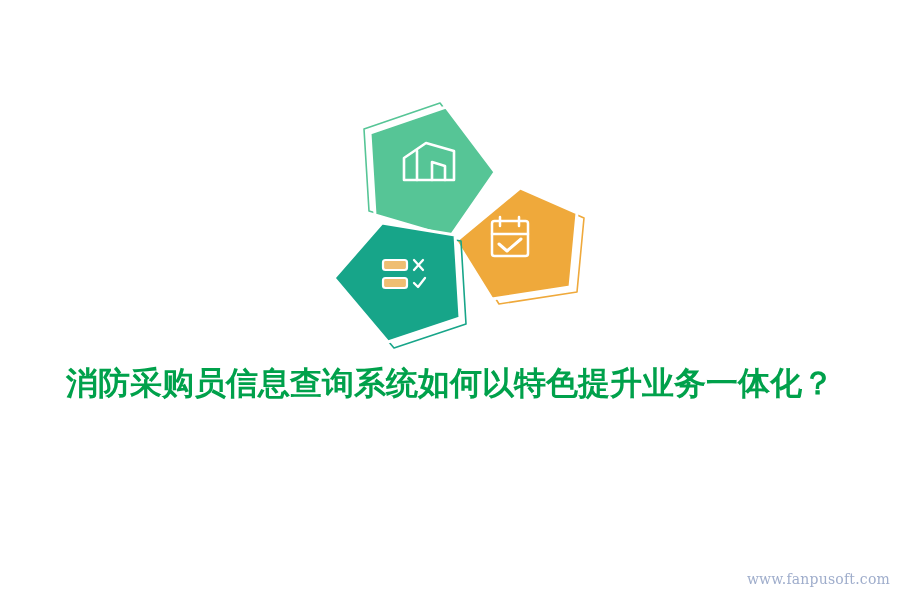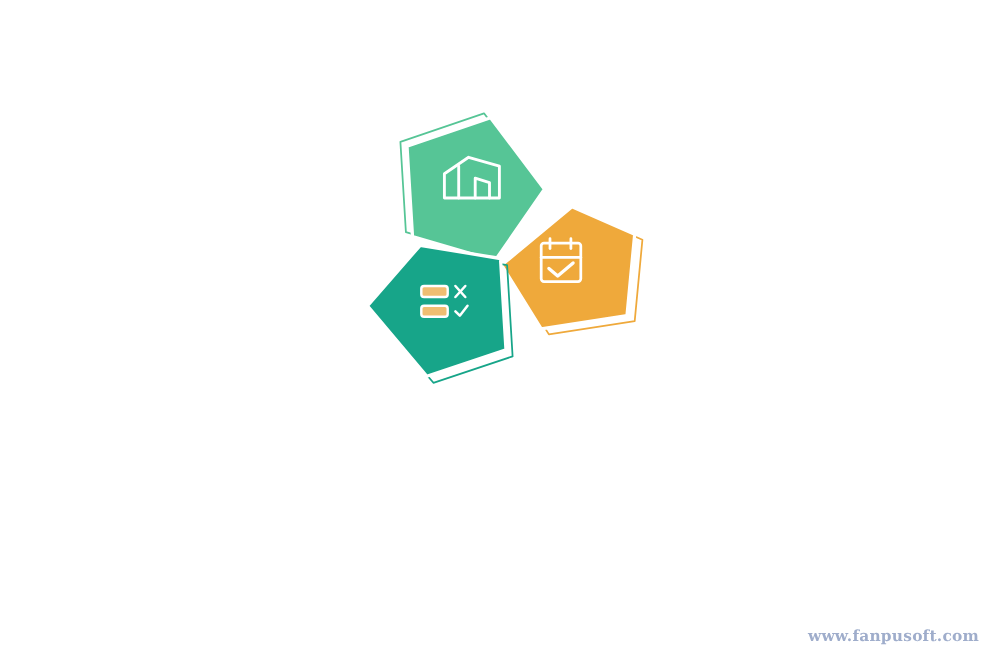--- a/index.html
+++ b/index.html
@@ -76,21 +76,21 @@
     font-family: "DejaVu Sans", "Liberation Sans", sans-serif;
     font-size: 25px;
     font-weight: 700;
     color: #8b9ec4;
     line-height: 1;
     letter-spacing: 1px;
   }
   .wm-url {
     font-family: "DejaVu Serif", "Liberation Serif", serif;
     font-size: 14px;
-    font-weight: 700;
+    font-weight: 400;
     color: #9aa9c9;
     line-height: 1;
     margin-top: 3px;
     letter-spacing: 0.2px;
   }
 </style>
 </head>
 <body>
 
 <div id="canvas">
@@ -144,18 +144,19 @@
             <path d="M103,170 L94,180"></path>
 
             <path d="M94,193 L98,197 L105,188"></path>
           </g>
         </g>
       </g>
 
     </svg>
   </div>
 
+  <div class="headline">消防采购员信息查询系统如何以特色提升业务一体化？</div>
 
   <div class="watermark">
     <div class="wm-url">www.fanpusoft.com</div>
   </div>
 
 </div>
 
 </body></html>

